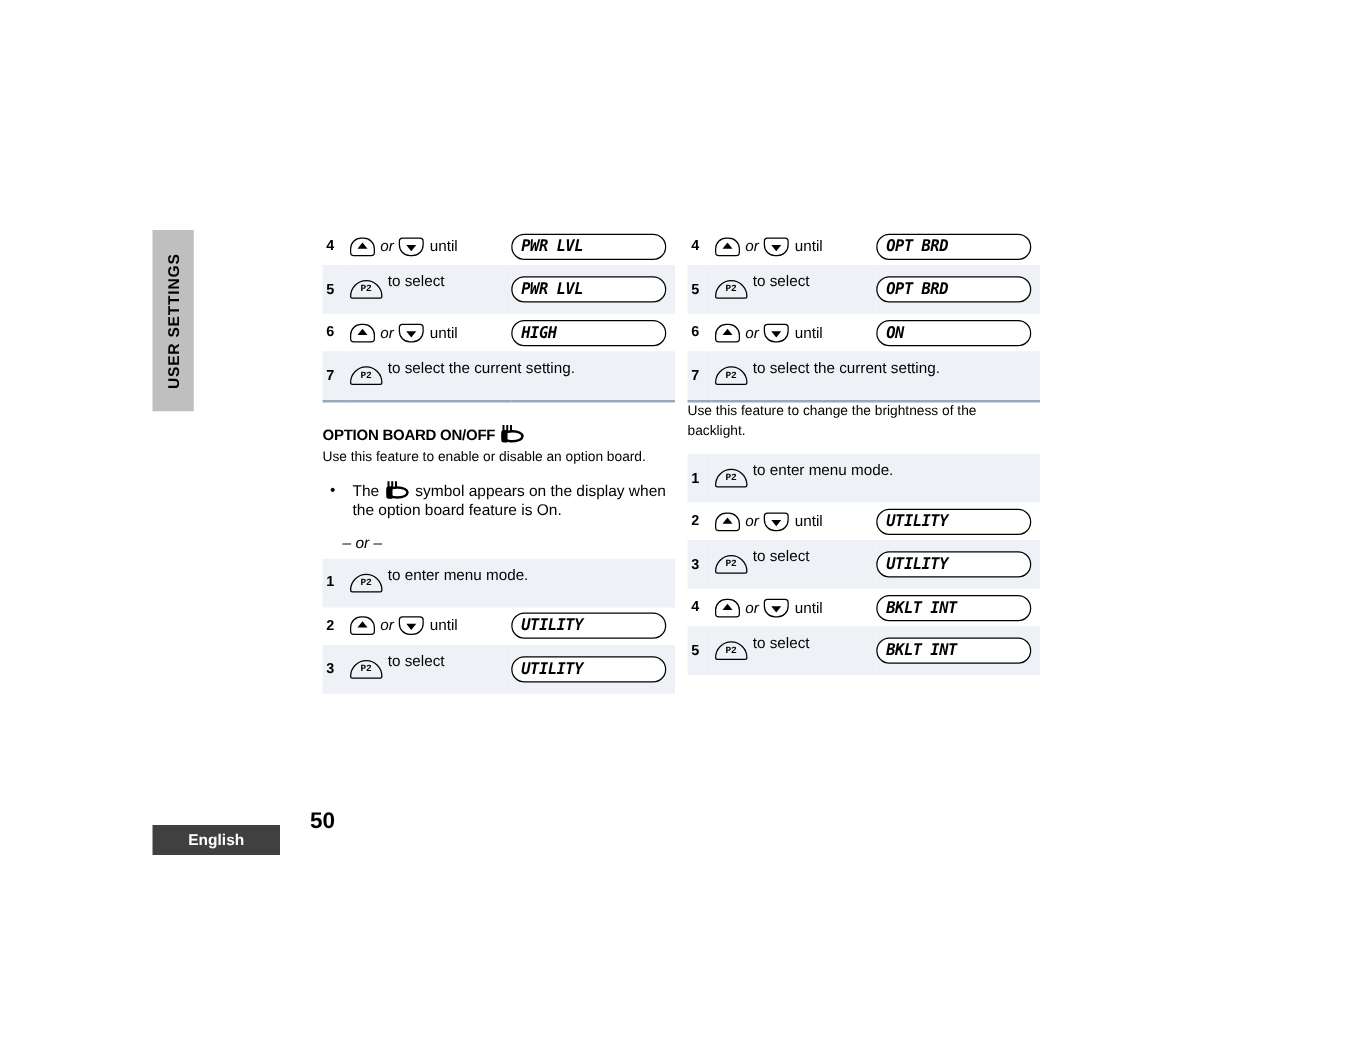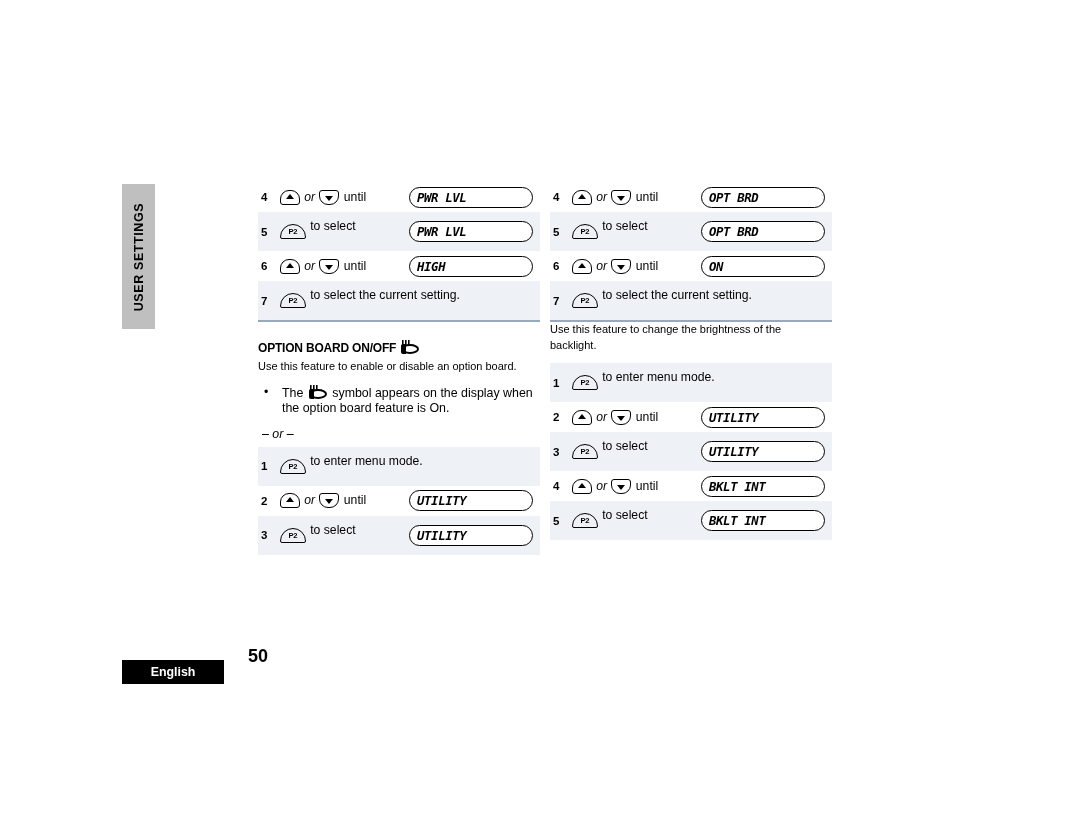--- a/index.html
+++ b/index.html
@@ -118,20 +118,21 @@
     height: 15px;
     border: 1.3px solid #000;
     box-sizing: border-box;
     border-radius: 13px 13px 2px 2px;
     margin: 12px 1px;
     text-align: center;
     line-height: 14px;
     font-size: 7.6px;
     font-weight: bold;
     letter-spacing: -0.2px;
+    font-family: Liberation Mono, monospace;
   }
 
   
   .lcd {
     width: 124px;
     height: 21px;
     border: 1.6px solid #000;
     border-radius: 11px;
     box-sizing: border-box;
     background: #fff;
@@ -170,21 +171,21 @@
     display: flex;
     font-size: 12.4px;
     line-height: 15.6px;
     margin: 0 0 10px 0;
     padding-left: 6px;
   }
   .bullet-dot { width: 18px; flex: none; }
   .or-sep {
     font-size: 12.4px;
     font-style: italic;
-    margin: 2px 0 6px 4px;
+    margin: 2px 0 6px 16px;
   }
 
   
   .sym-optboard {
     display: inline-block;
     position: relative;
     width: 20px;
     height: 15px;
     vertical-align: -3px;
     margin: 0 1px;
@@ -214,21 +215,21 @@
     border-radius: 2px 0 0 2px;
   }
 
   
   .lang-tab {
     position: absolute;
     left: 122px;
     top: 660px;
     width: 102px;
     height: 24px;
-    background: #000000;
+    background: #404040;
     color: #ffffff;
     font-size: 12.4px;
     font-weight: bold;
     display: flex;
     align-items: center;
     justify-content: center;
   }
   .page-num {
     position: absolute;
     left: 248px;

